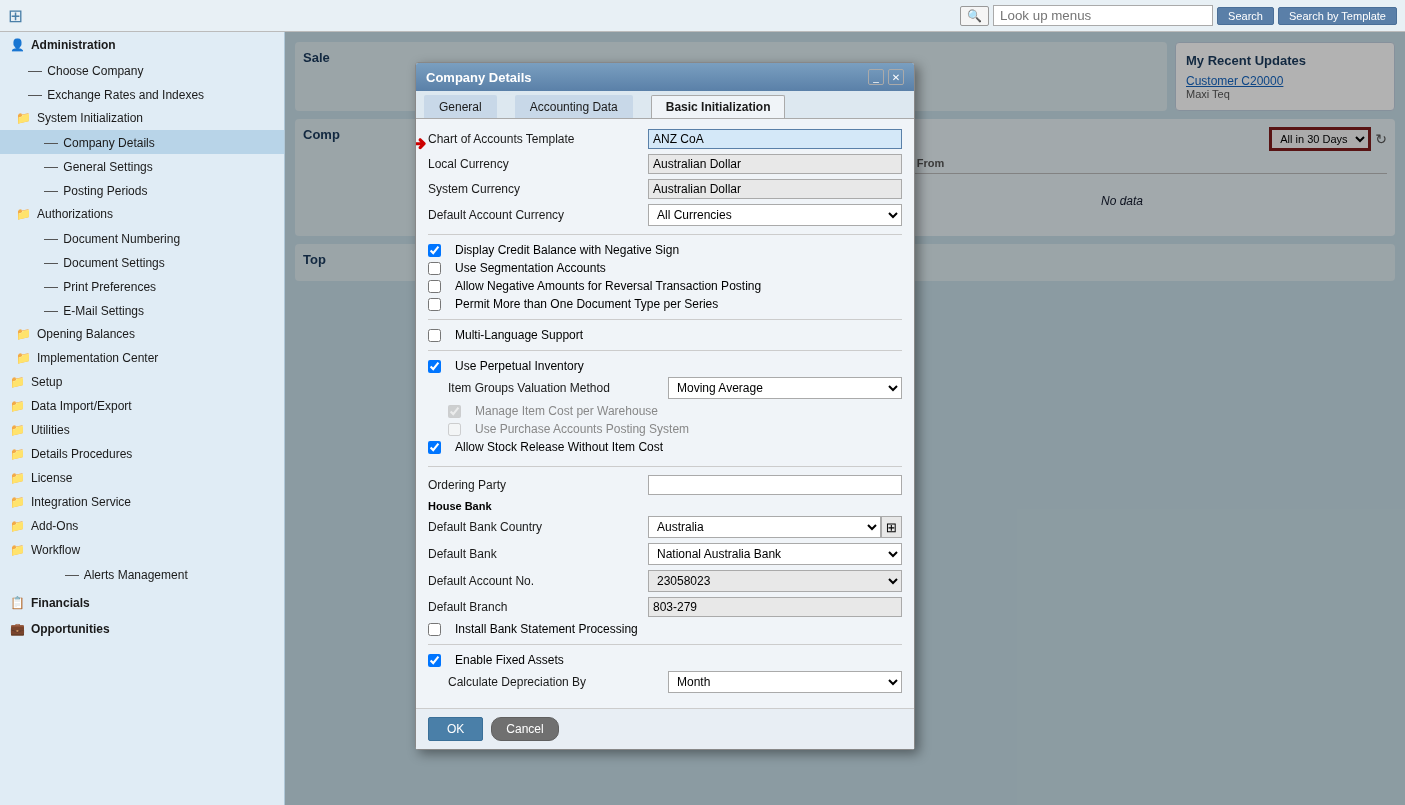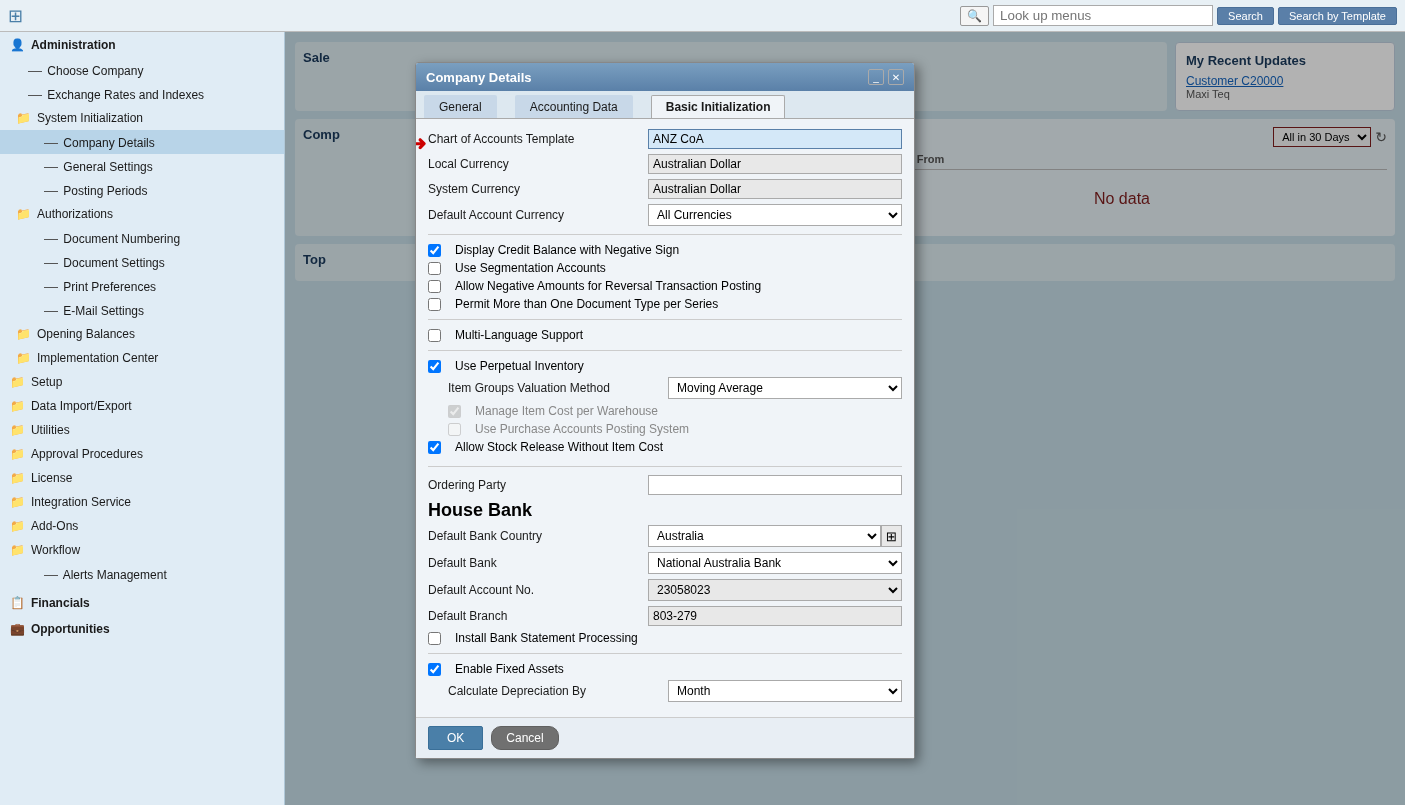--- a/index.html
+++ b/index.html
@@ -30,24 +30,24 @@
 
     
     .recent-updates { background: #fff; border: 1px solid #c0d0e0; border-radius: 4px; padding: 10px; min-width: 220px; }
     .recent-link { color: #1565c0; text-decoration: underline; font-size: 12px; cursor: pointer; }
     .recent-name { font-size: 11px; color: #555; }
 
     
     .alerts-panel { background: rgba(255,255,255,0.6); border-radius: 4px; padding: 8px; flex: 1; }
     .alerts-header { display: flex; align-items: center; justify-content: space-between; margin-bottom: 6px; }
     .alerts-title { font-size: 13px; font-weight: bold; color: #1a3a5c; }
-    .alerts-dropdown { border: 1px solid #7f1d1d; padding: 2px 4px; font-size: 11px; background: #f5f5f5; cursor: pointer; }
+    .alerts-dropdown { border: 3px solid #7f1d1d; padding: 2px 4px; font-size: 11px; background: #f5f5f5; cursor: pointer; }
     .alerts-refresh { background: none; border: none; cursor: pointer; font-size: 14px; color: #555; }
     .alerts-cols { display: flex; gap: 20px; font-size: 11px; color: #555; font-weight: bold; border-bottom: 1px solid #bbb; padding-bottom: 4px; }
-    .alerts-nodata { text-align: center; color: #7f1d1d; font-size: 16px; padding: 20px; }
+    .alerts-nodata { text-align: center; color: #0f172a; font-size: 12px; padding: 20px; font-style: italic; }
 
     
     .overlay { position: absolute; top: 0; left: 0; width: 100%; height: 100%; background: rgba(0,0,0,0.3); z-index: 10; }
 
     
     .dialog { position: absolute; top: 30px; left: 130px; width: 500px; background: #f0f4f8; border: 1px solid #888; border-radius: 3px; z-index: 20; box-shadow: 4px 4px 12px rgba(0,0,0,0.4); }
     .dialog-titlebar { background: linear-gradient(to bottom, #7a9fc0, #5a80a8); color: #fff; padding: 6px 10px; display: flex; align-items: center; justify-content: space-between; border-radius: 2px 2px 0 0; font-size: 13px; font-weight: bold; }
     .dialog-titlebar-btns { display: flex; gap: 4px; }
     .dialog-titlebar-btn { background: none; border: 1px solid #aaa; color: #fff; width: 16px; height: 16px; cursor: pointer; font-size: 10px; display: flex; align-items: center; justify-content: center; border-radius: 2px; }
     .dialog-tabs { display: flex; gap: 16px; background: #dde8f0; border-bottom: 1px solid #aaa; padding: 4px 8px 0; }
@@ -150,39 +150,39 @@
     <div class="sidebar-item" style="padding-left:10px;">
       <span>📁</span>
       <span>Data Import/Export</span>
     </div>
     <div class="sidebar-item" style="padding-left:10px;">
       <span>📁</span>
       <span>Utilities</span>
     </div>
     <div class="sidebar-item" style="padding-left:10px;">
       <span>📁</span>
-      <span>Approval Procedures</span>
+      <span>Details Procedures</span>
     </div>
     <div class="sidebar-item" style="padding-left:10px;">
       <span>📁</span>
       <span>License</span>
     </div>
     <div class="sidebar-item" style="padding-left:10px;">
       <span>📁</span>
       <span>Integration Service</span>
     </div>
     <div class="sidebar-item" style="padding-left:10px;">
       <span>📁</span>
       <span>Add-Ons</span>
     </div>
     <div class="sidebar-item" style="padding-left:10px;">
       <span>📁</span>
       <span>Workflow</span>
     </div>
-    <div class="sidebar-sub-item" style="padding-left:44px;">
+    <div class="sidebar-sub-item" style="padding-left:44px;margin-left:21px;">
       <span class="dash-icon">—</span> <span>Alerts Management</span>
     </div>
     <div class="sidebar-section-header" style="margin-top:4px;">
       <span>📋</span>
       <span>Financials</span>
     </div>
     <div class="sidebar-section-header">
       <span>💼</span>
       <span>Opportunities</span>
     </div>
@@ -321,21 +321,21 @@
           <input type="checkbox" checked="" style="">
           <span>Allow Stock Release Without Item Cost</span>
         </div>
 
         <hr class="section-divider" style="margin-top:12px;">
 
         <div class="form-row">
           <span class="form-label">Ordering Party</span>
           <input class="form-input" type="text" style="background: rgb(255, 255, 255);">
         </div>
-        <div style="font-size:18px; font-weight:bold; margin-bottom:4px;">House Bank</div>
+        <div style="font-size:11px; font-weight:bold; margin-bottom:4px;">House Bank</div>
 
         <div class="form-row">
           <span class="form-label">Default Bank Country</span>
           <div class="input-with-btn">
             <select class="form-select">
               <option>Australia</option>
             </select>
             <button class="icon-btn" style="border:1px solid #aaa; background:#e8e8e8; padding:2px 4px; cursor:pointer;">⊞</button>
           </div>
         </div>

